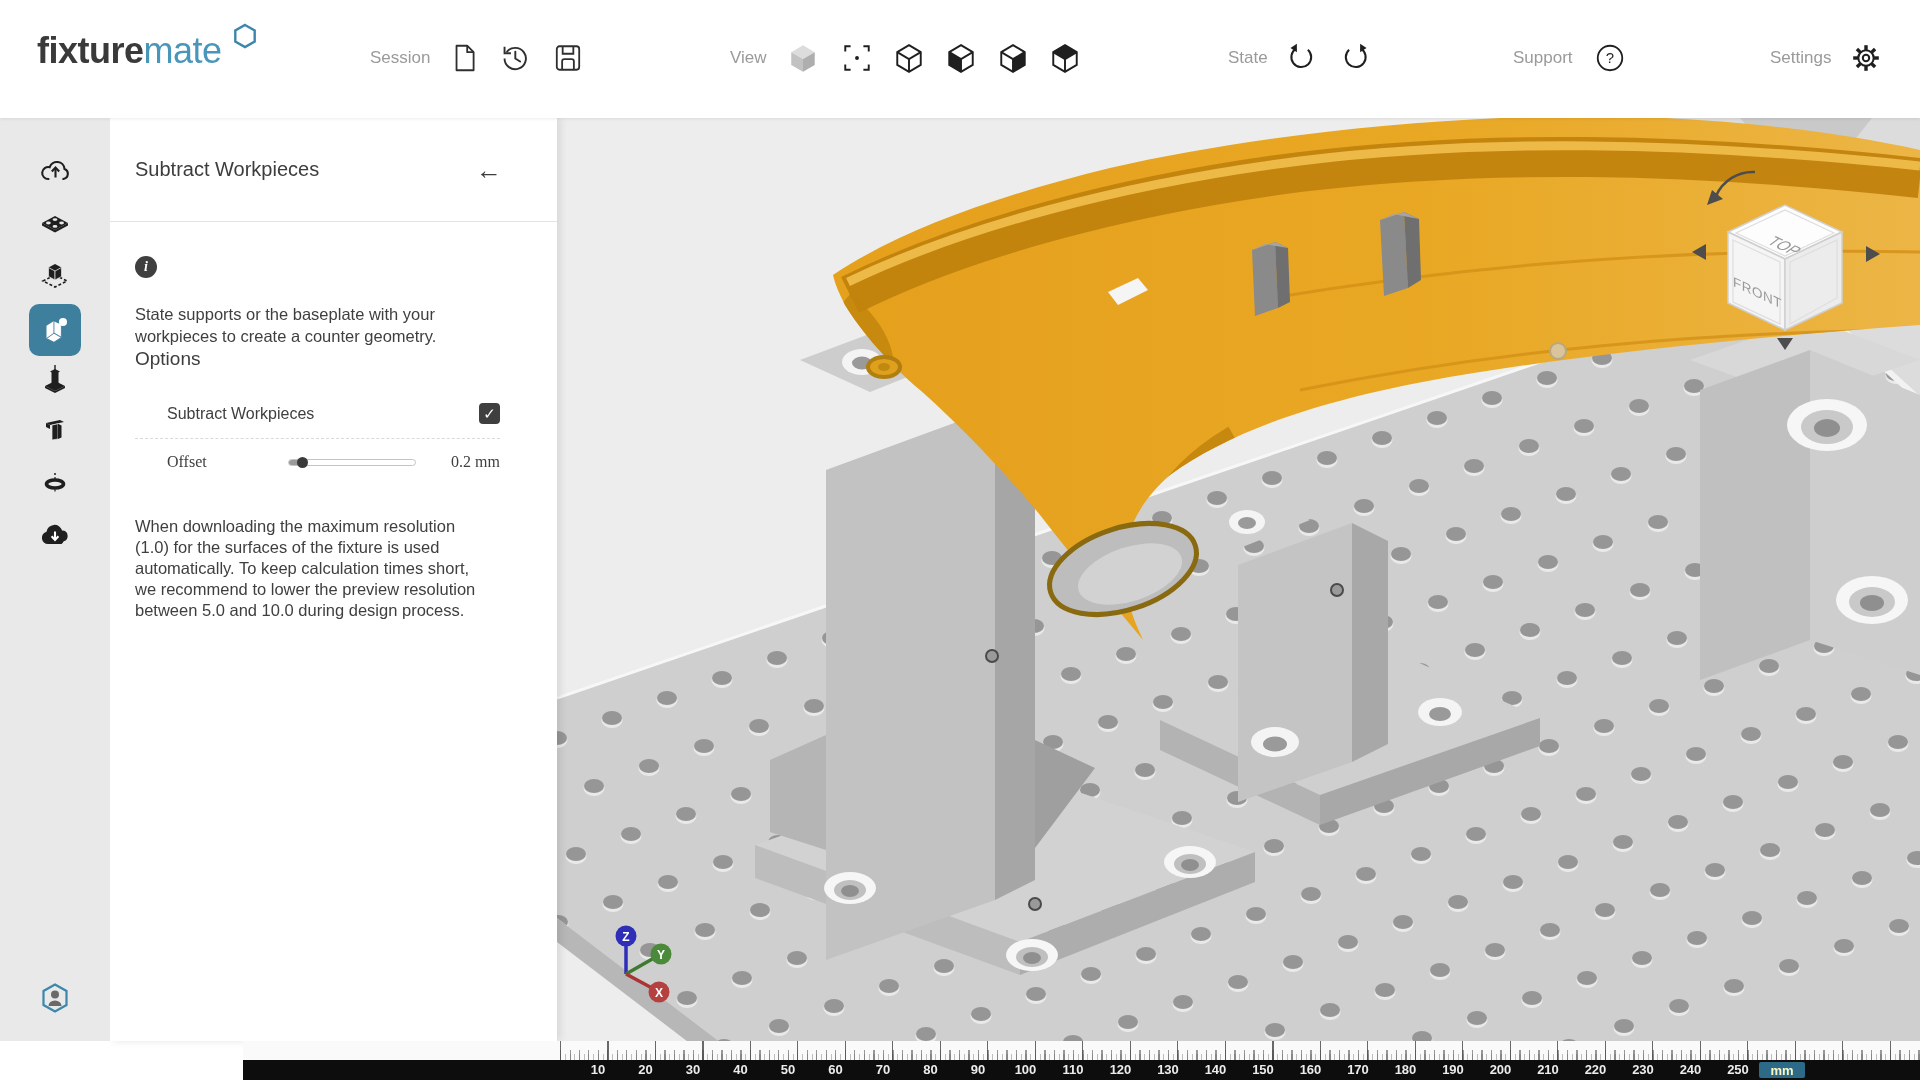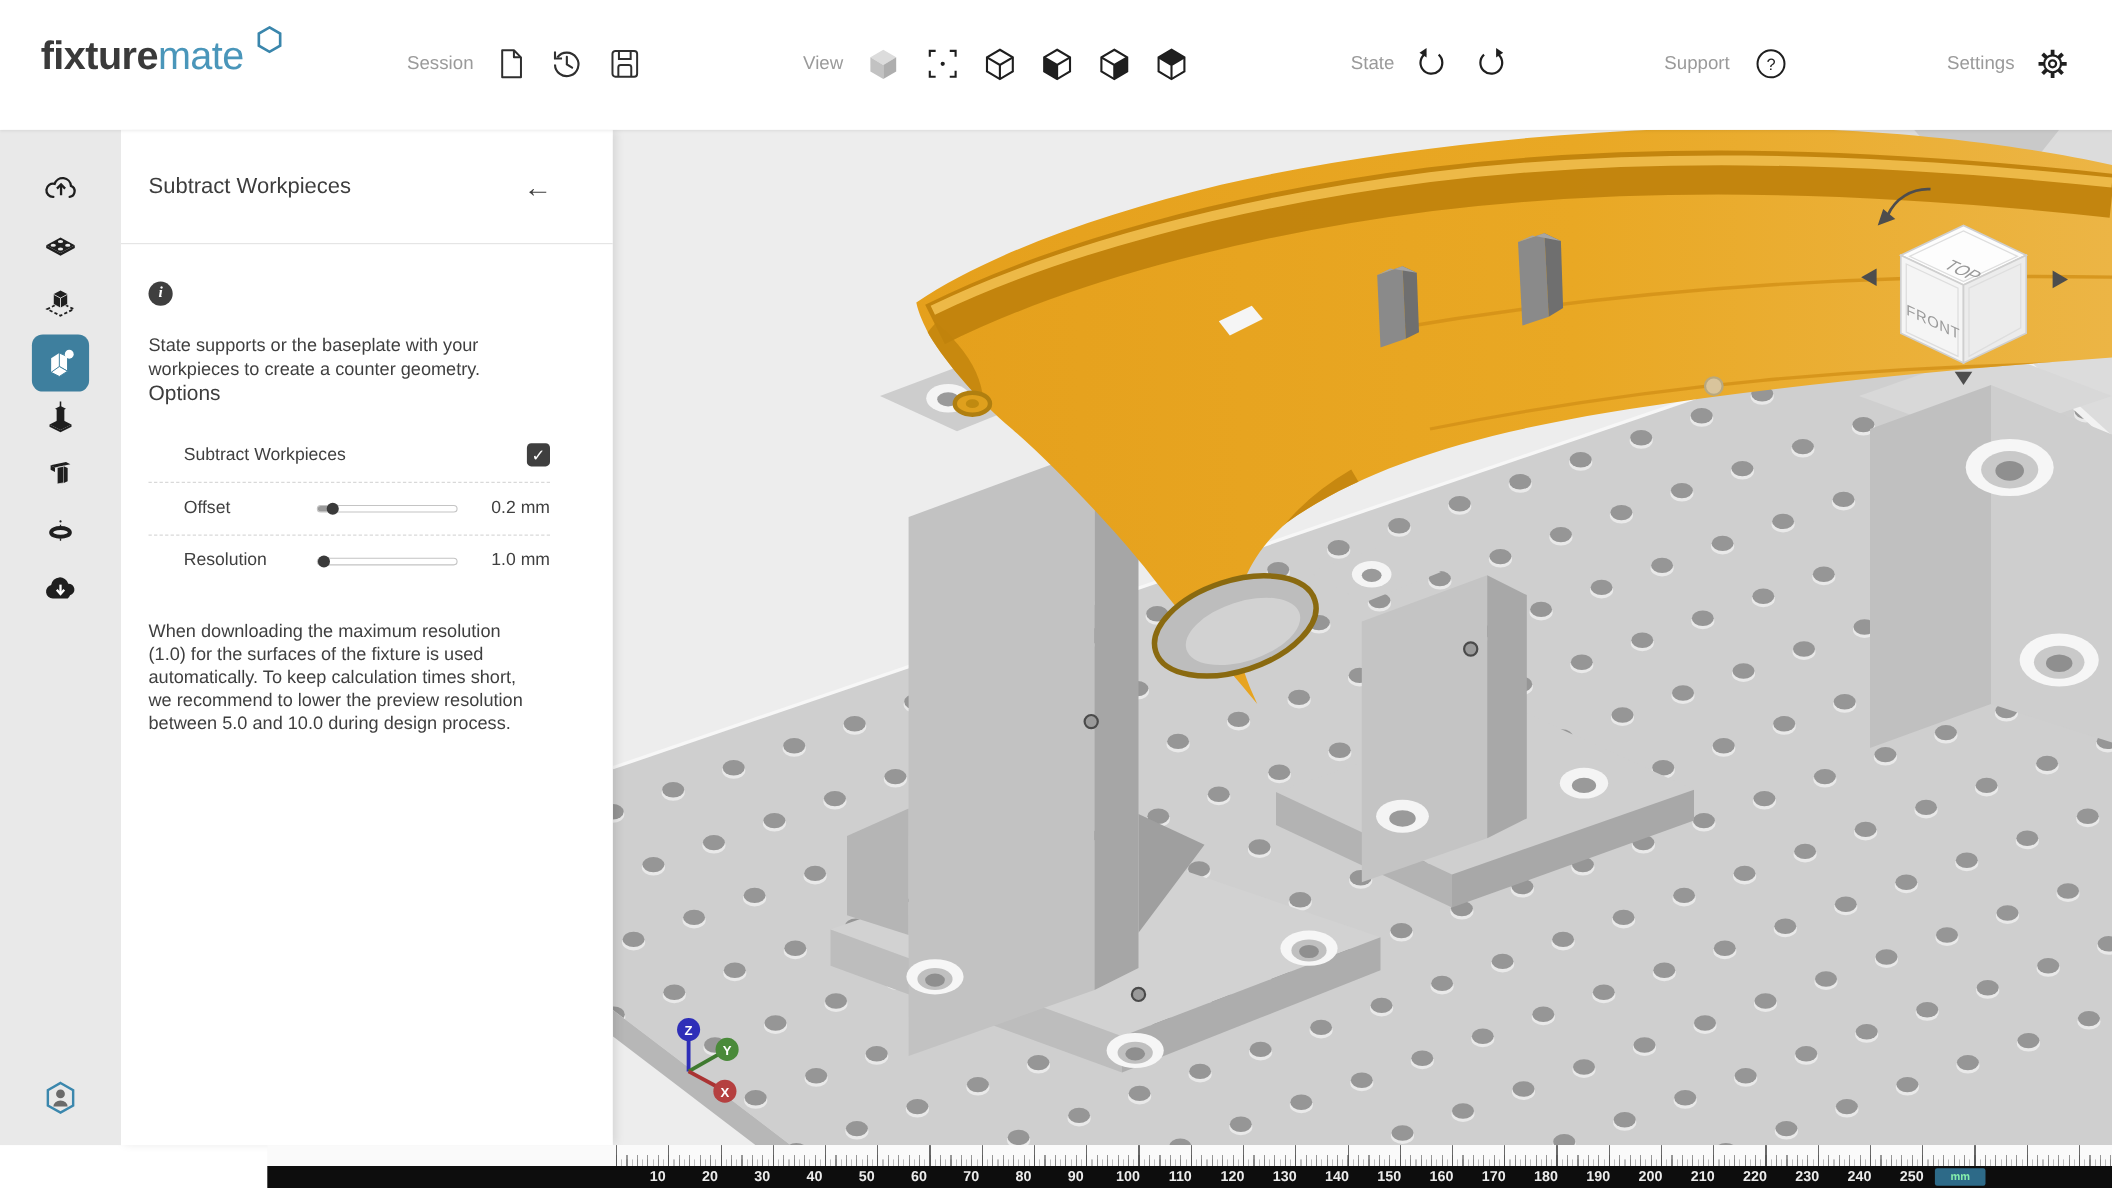--- a/index.html
+++ b/index.html
@@ -34,21 +34,21 @@
   .panel-title { font-size:20px; color:#3d3d3d; }
   .back-btn { font-size:26px; color:#3d3d3d; cursor:pointer; line-height:1; }
   .panel-body { padding:34px 57px 0 25px; }
   .info-dot { width:22px; height:22px; border-radius:50%; background:#3f3f3f; color:#fff;
     font-size:14px; font-weight:700; display:flex; align-items:center; justify-content:center;
     font-family:"Liberation Serif", serif; font-style:italic; }
   .desc { margin-top:26px; font-size:16.5px; line-height:1.32; color:#3f3f3f; width:362px; }
   .options-h { font-size:19px; color:#3d3d3d; }
   .rows { margin-top:20px; }
   .opt-row { height:48px; display:flex; align-items:center; padding-left:32px; }
-  .opt-row + .opt-row { border-top:1px dashed #d9d9d9; }
+  .opt-row + .opt-row { border-top:1px dashed #d9d9d9;font-family:Liberation Serif, serif; }
   .opt-label { font-size:16px; color:#3f3f3f; flex:0 0 108px; }
   .opt-spacer { flex:1; }
   .checkbox { width:21px; height:21px; background:#3f3f3f; border-radius:4px; color:#fff;
     font-size:15px; display:flex; align-items:center; justify-content:center; cursor:pointer; }
   .slider { position:relative; width:128px; height:7px; border:1px solid #c4c4c4; border-radius:4px;
     background:#fff; margin-right:14px; cursor:pointer; }
   .slider .fill { position:absolute; left:0; top:0; bottom:0; background:#9a9a9a; border-radius:4px 0 0 4px; }
   .slider .thumb { position:absolute; top:-3px; width:11px; height:11px; border-radius:50%; background:#3a3a3a; }
   .opt-value { width:70px; text-align:right; font-size:16px; color:#3f3f3f; }
   .note { margin-top:30px; font-size:16.5px; line-height:1.28; color:#3f3f3f; width:356px; }
@@ -68,21 +68,21 @@
       repeating-linear-gradient(90deg, rgba(110,110,110,.7) 0 1px, transparent 1px 9.5px),
       repeating-linear-gradient(90deg, rgba(140,140,140,.55) 0 1px, transparent 1px 4.75px);
     background-size:100% 19px, 100% 10px, 100% 6px;
     background-position:0 0, 0 100%, 0 100%;
     background-repeat:no-repeat; }
   .num-strip { position:absolute; left:243px; top:1060px; width:1677px; height:20px; background:#0d0d0d; z-index:35;font-weight:bold; }
   .ruler-labels { position:absolute; left:342px; width:1166px; top:2px; display:flex;
     justify-content:space-between; }
   .ruler-labels span { min-width:26px; text-align:center; font-size:13px; color:#ececec; }
   .mm-badge { position:absolute; left:1516px; top:2px; width:46px; height:16px; background:#2d6a88;
-    border-radius:2px; color:#86efac; font-size:10px; display:flex; align-items:center; justify-content:center; }
+    border-radius:2px; color:#fef9c3; font-size:13px; display:flex; align-items:center; justify-content:center; }
 </style>
 </head>
 <body>
 
 <div id="app">
 
   <div class="header">
     <div class="logo">
       <span class="p1">fixture</span><span class="p2">mate</span>
       <svg width="24" height="26" viewBox="0 0 26 28">
@@ -287,29 +287,20 @@
           <span class="checkbox" id="cb-subtract">✓</span>
         </div>
         <div class="opt-row">
           <span class="opt-label">Offset</span>
           <span class="opt-spacer"></span>
           <span class="slider" id="slider-offset">
             <span class="fill" style="width: 10%;"></span>
             <span class="thumb" style="left: calc(10% - 5px);"></span>
           </span>
           <span class="opt-value">0.2 mm</span>
-        </div>
-        <div class="opt-row">
-          <span class="opt-label">Resolution</span>
-          <span class="opt-spacer"></span>
-          <span class="slider" id="slider-resolution">
-            <span class="fill" style="width: 4%;"></span>
-            <span class="thumb" style="left: calc(4% - 5px);"></span>
-          </span>
-          <span class="opt-value">1.0 mm</span>
         </div>
       </div>
       <div class="note">When downloading the maximum resolution (1.0) for the surfaces of the fixture is used automatically. To keep calculation times short, we recommend to lower the preview resolution between 5.0 and 10.0 during design process.</div>
     </div>
   </div>
 
   <div class="viewport">
     <svg viewBox="557 118 1363 923" width="1363" height="923">
       <defs>
         <clipPath id="clipPlate">

